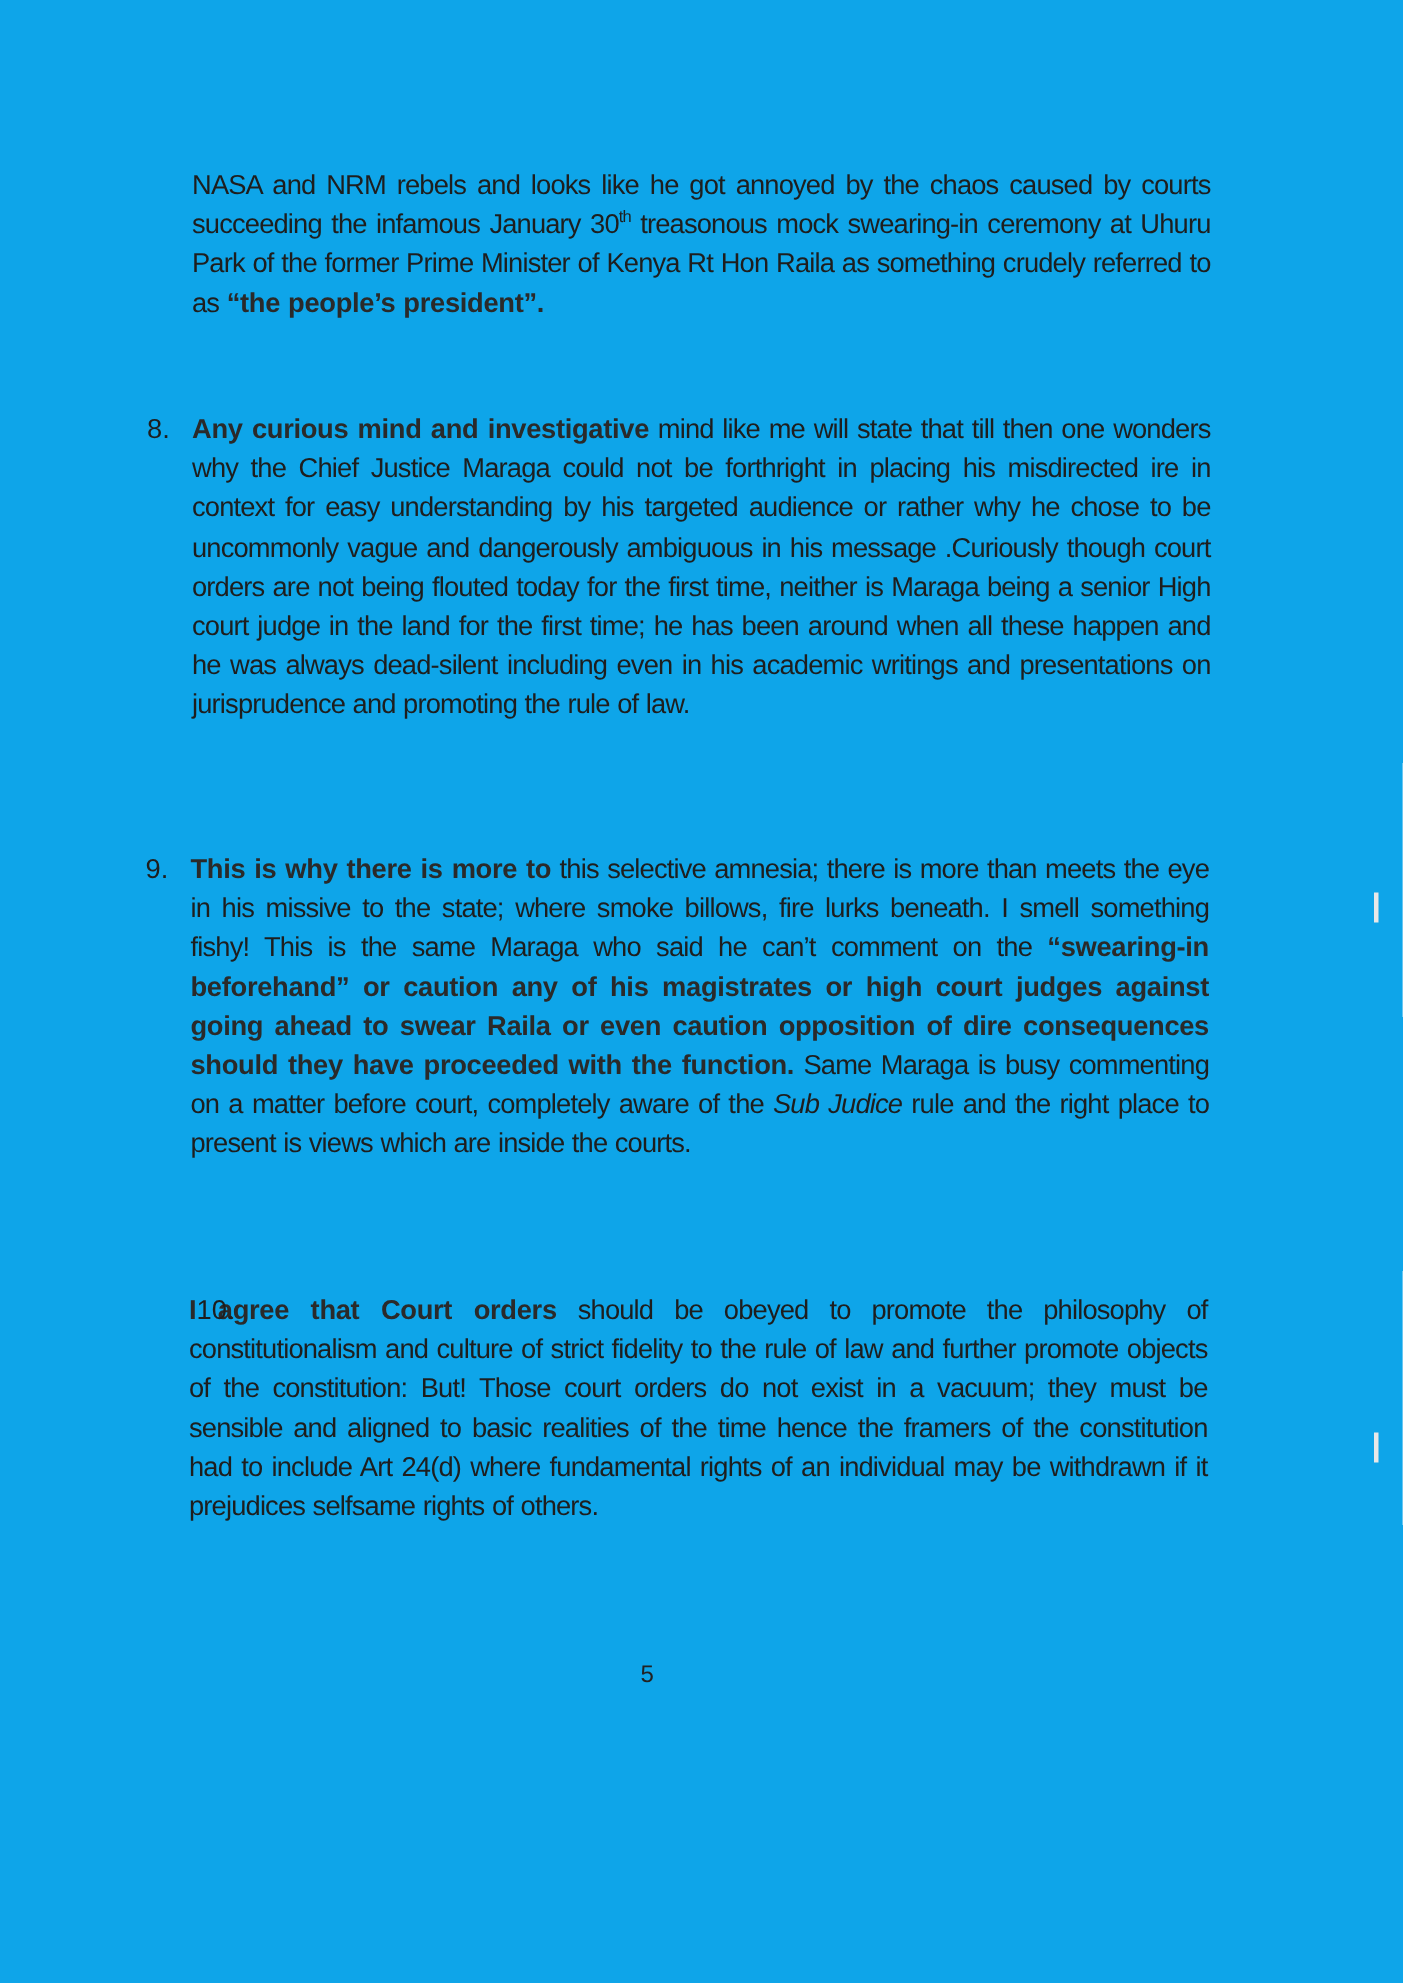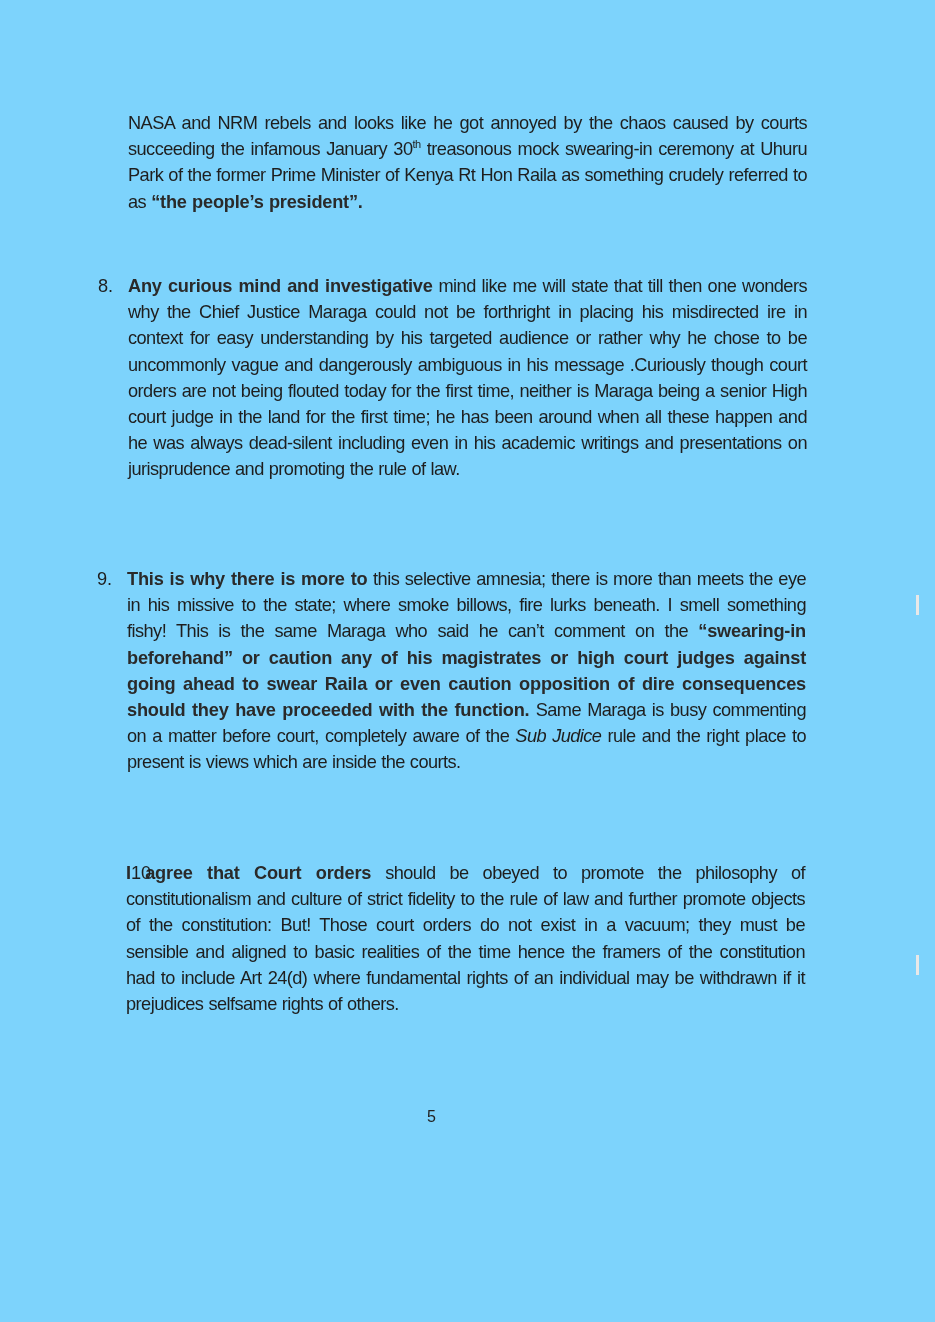--- a/index.html
+++ b/index.html
@@ -1,21 +1,21 @@
 <!DOCTYPE html>
 <html><head>
   <meta charset="utf-8">
   <style>
     html, body { margin: 0; padding: 0; background: #ffffff; }
     body {
       width: 935px; height: 1322px; position: relative; overflow: hidden;
       font-family: "Liberation Sans", sans-serif;
       color: #1e1e1e;
     }
-    .page { position: absolute; left: 0; top: 0; width: 935px; height: 1322px; background: #7dd3fc; }
+    .page { position: absolute; left: 0; top: 0; width: 935px; height: 1322px; background: #0ea5e9; }
     .para {
       position: absolute;
       left: 128px;
       width: 679px;
       font-size: 18.2px;
       line-height: 26.2px;
       text-align: justify;
       letter-spacing: -0.55px;
       word-spacing: 0.5px;
       font-stretch: condensed;

